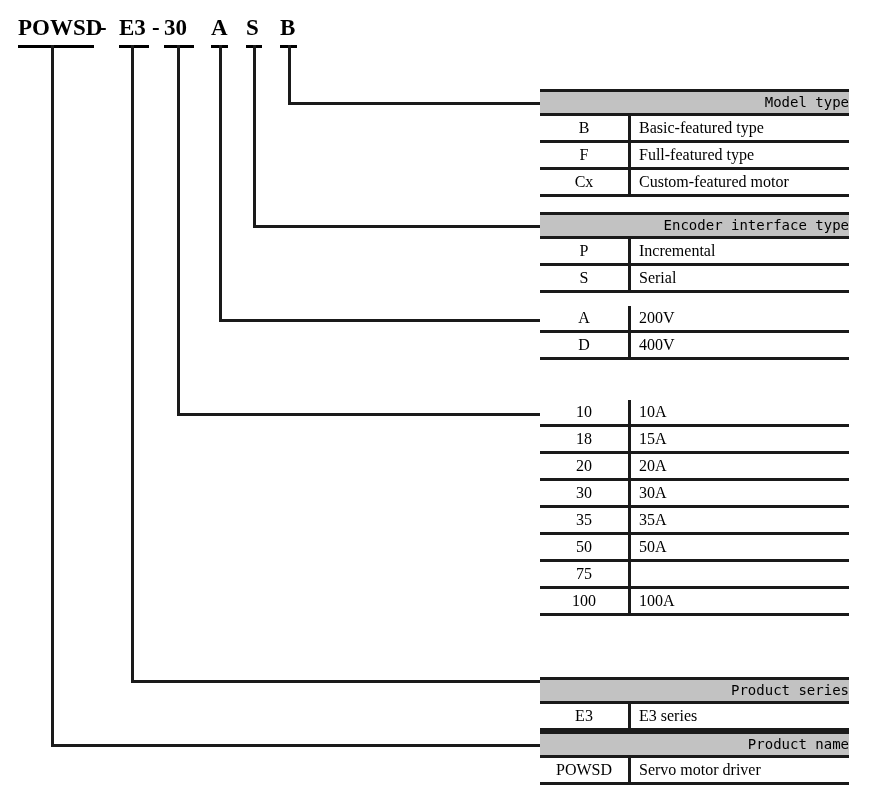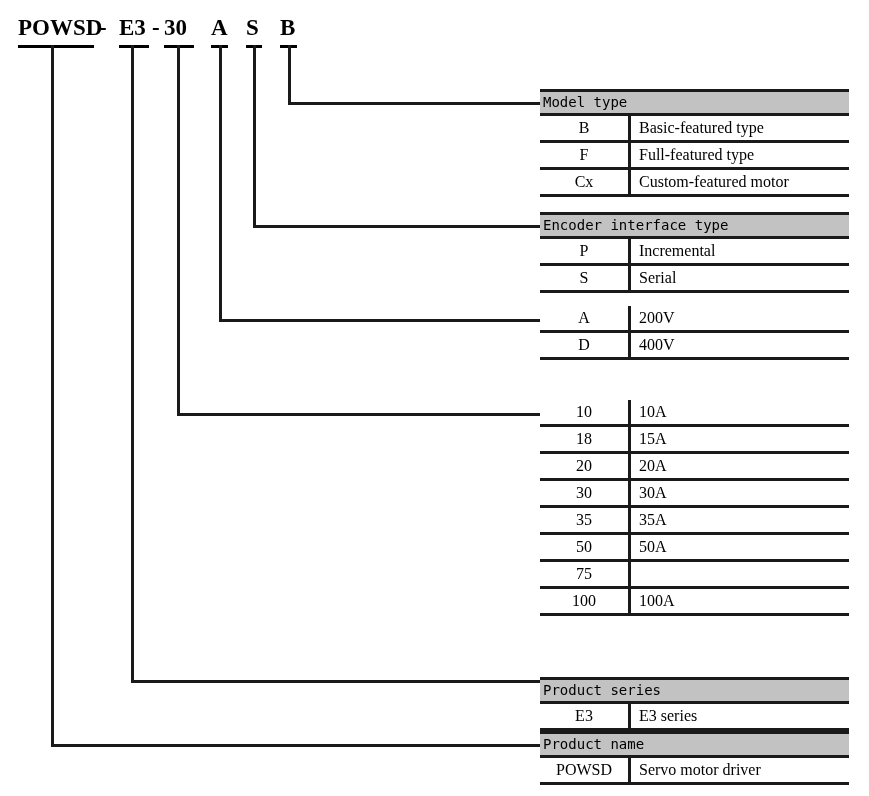--- a/index.html
+++ b/index.html
@@ -29,24 +29,25 @@
 
   
   .block{position:absolute;left:540px;width:309px;}
   .hdr{
     background:#c2c2c2;
     border-top:3px solid #1a1a1a;
     border-bottom:3px solid #1a1a1a;
     height:21px;
     font-family:"DejaVu Sans Mono","Liberation Mono",monospace;
     font-size:14px;line-height:21px;
-    padding-left:3px;
+    padding-left:22px;
     box-sizing:content-box;
     white-space:nowrap;
     letter-spacing:0px;
+    text-align:right;
   }
   .row{
     display:flex;
     height:24px;
     border-bottom:3px solid #1a1a1a;
     box-sizing:content-box;
   }
   .row .c-code{
     width:91px;
     text-align:center;

